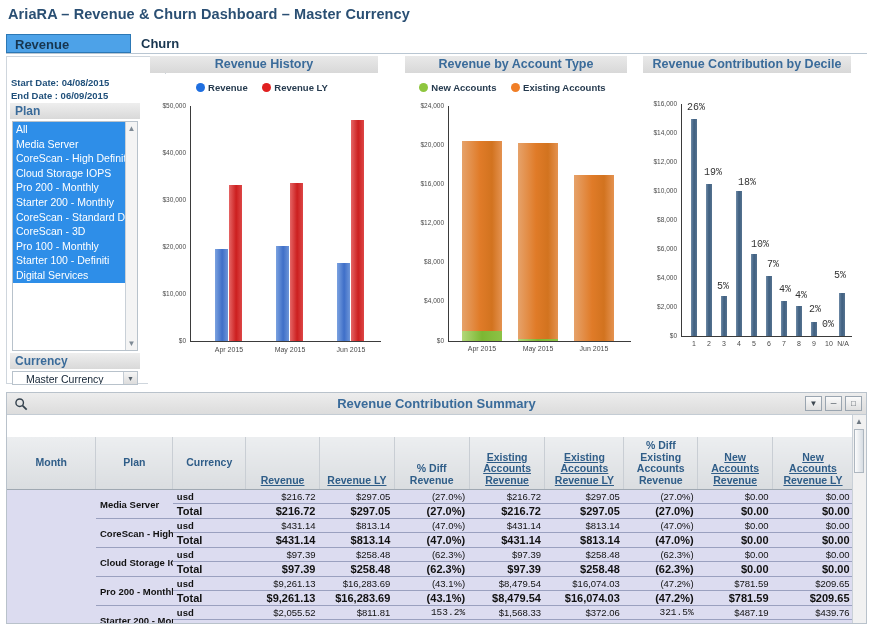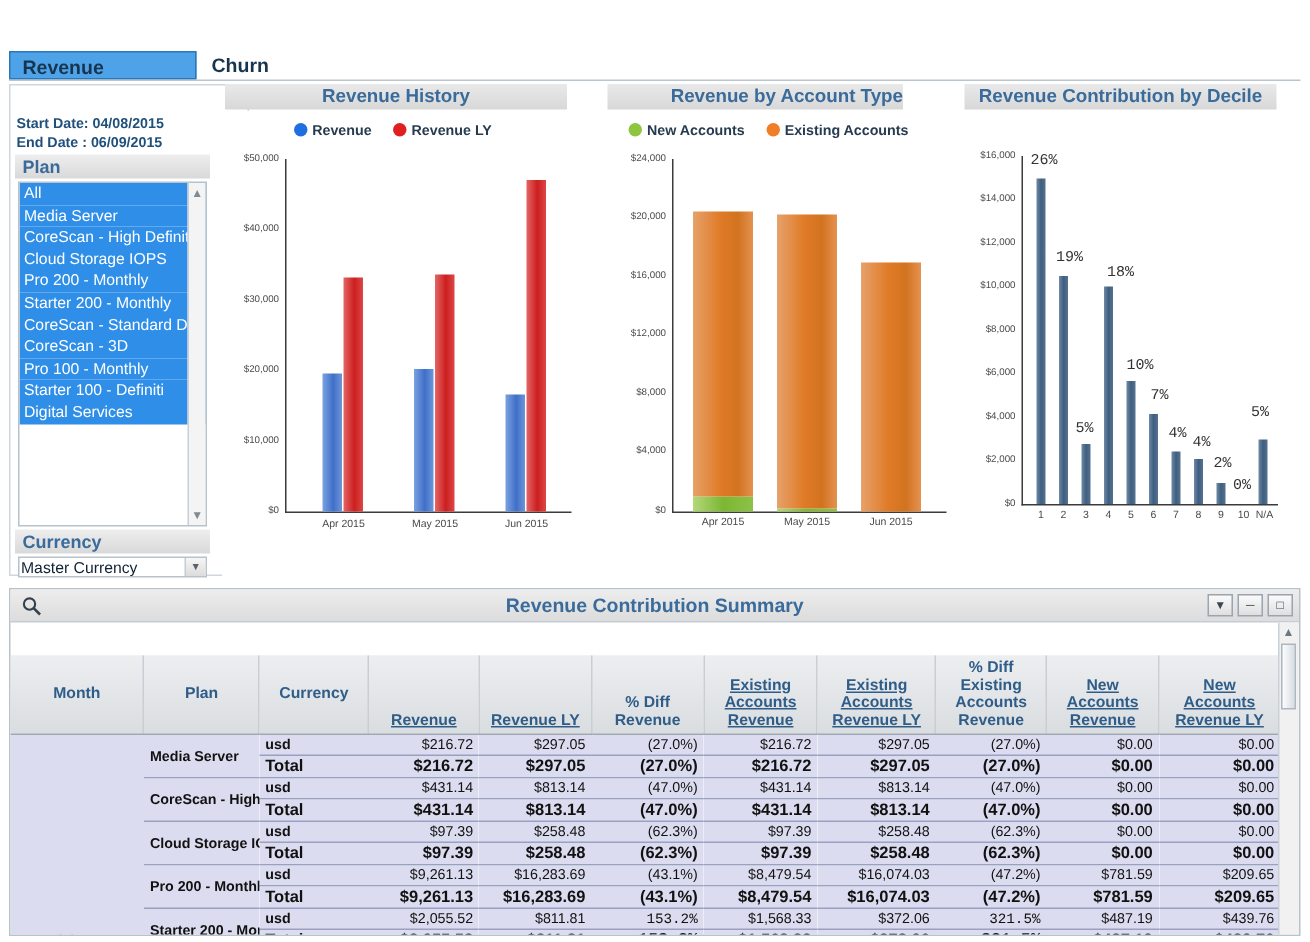--- a/index.html
+++ b/index.html
@@ -50,21 +50,21 @@
   }
   .listbox .opt{
     height:14.6px;line-height:14.6px;font-size:10.5px;padding-left:3px;white-space:nowrap;
     color:#123;
   }
   .listbox .opt.sel{background:#2e8ee8;color:#ffffff;}
   .lb-scroll{position:absolute;right:0;top:0;width:11px;height:100%;background:#f4f4f4;border-left:1px solid #c9d0d7;}
   .lb-scroll .arr{position:absolute;left:1px;width:9px;height:9px;text-align:center;line-height:9px;font-size:8px;color:#7e8a95;}
   .combo{
     position:absolute;border:1px solid #b8c2cb;background:#fff;box-sizing:border-box;
-    font-size:10.5px;color:#123;padding-left:1px;overflow:hidden;
+    font-size:10.5px;color:#123;padding-left:13px;overflow:hidden;
   }
   .combo .cbtn{position:absolute;right:0;top:0;width:13px;height:100%;background:linear-gradient(#f6f6f6,#dcdcdc);border-left:1px solid #c4ccd4;text-align:center;font-size:7px;color:#56626d;}
 
   
   .chart-panel{position:absolute;background:#fff;}
   .legend{position:absolute;width:100%;text-align:center;font-size:9.5px;font-weight:bold;color:#263b4f;}
   .legend span.dot{display:inline-block;width:9px;height:9px;border-radius:50%;vertical-align:-1px;margin-right:3px;}
   .legend span.lbl{margin-right:12px;}
 
   .plot{position:absolute;}
@@ -118,20 +118,21 @@
   .tbl-scroll{position:absolute;right:0;top:22px;width:13px;bottom:0;background:#f1f1f1;border-left:1px solid #c9d0d7;}
   .tbl-scroll .arr{position:absolute;left:2px;top:2px;font-size:8px;color:#6d7781;}
   .tbl-scroll .thumb{position:absolute;left:1px;top:14px;width:10px;height:44px;background:linear-gradient(90deg,#fcfcfc,#d7dde3);border:1px solid #aeb7c0;box-sizing:border-box;}
   .clip{position:absolute;left:0;top:22px;width:847px;height:208px;overflow:hidden;}
 </style>
 </head>
 <body>
 
 <div class="page">
 
+  <div class="app-title">AriaRA – Revenue &amp; Churn Dashboard – Master Currency</div>
 
   <div class="tabbar">
     <div class="tab active">Revenue</div>
     <div class="tab inactive">Churn</div>
     <div class="tabrule"></div>
   </div>
 
   <div class="panel-hdr" style="left:6px;top:56px;width:137px;">Filters</div>
   <div class="filters-box">
     <div class="filter-line" style="top:20px;">Start Date: 04/08/2015</div>
@@ -188,21 +189,21 @@
       <div class="bar red" style="left:100px;width:13px;height:158.4px;"></div>
       <div class="bar blue" style="left:147px;width:13px;height:78.5px;"></div>
       <div class="bar red" style="left:161px;width:13px;height:220.9px;"></div>
 
       <div class="xtick" style="left:9px;top:240px;width:60px;">Apr 2015</div>
       <div class="xtick" style="left:70px;top:240px;width:60px;">May 2015</div>
       <div class="xtick" style="left:131px;top:240px;width:60px;">Jun 2015</div>
     </div>
   </div>
 
-  <div class="panel-hdr" style="left:405px;top:56px;width:197px;text-align:right;">Revenue by Account Type</div>
+  <div class="panel-hdr" style="left:405px;top:56px;width:222px;">Revenue by Account Type</div>
   <div class="chart-panel" style="left:396px;top:74px;width:245px;height:310px;">
     <div class="legend" style="top:8px;">
       <span class="dot" style="background:#8ec63f;"></span><span class="lbl">New Accounts</span>
       <span class="dot" style="background:#f07e26;"></span><span class="lbl">Existing Accounts</span>
     </div>
 
     <div class="plot" style="left:52px;top:32px;width:182px;height:235px;">
       <div class="axis-y" style="height:236px;"></div>
       <div class="axis-x" style="top:235px;width:183px;"></div>
 

